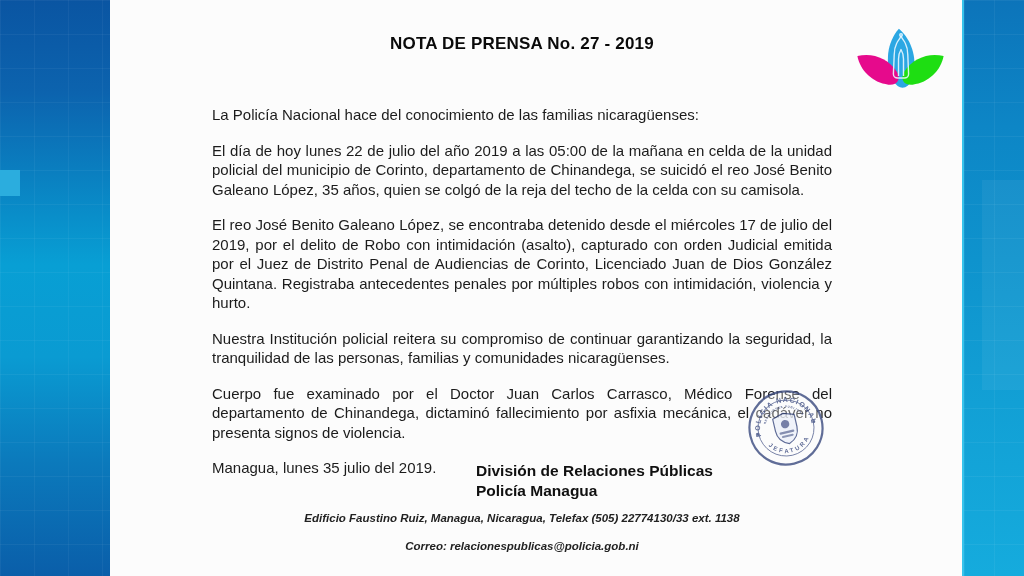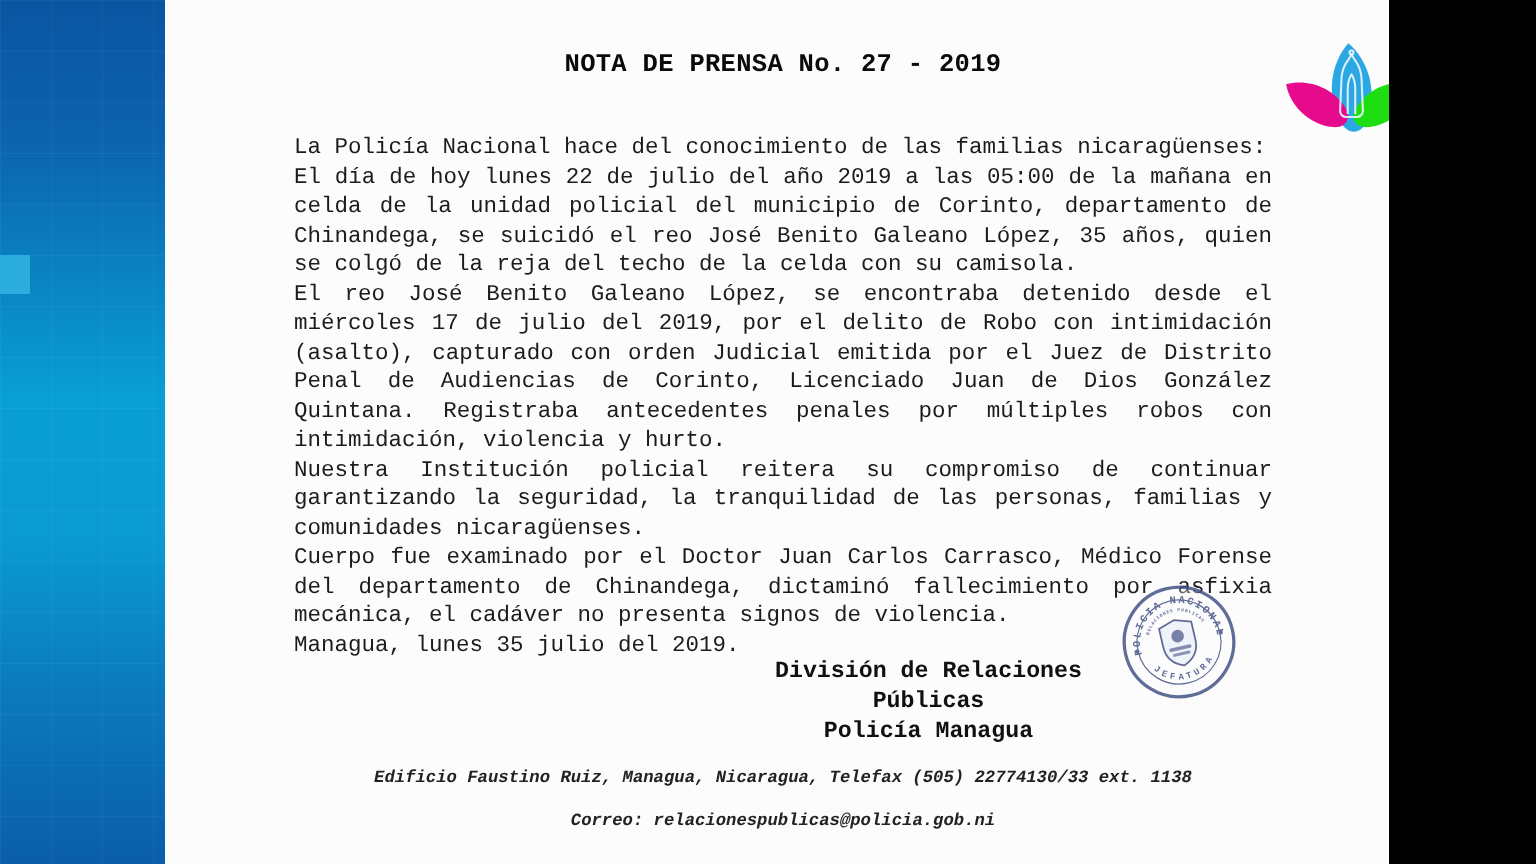--- a/index.html
+++ b/index.html
@@ -1,18 +1,18 @@
 <!DOCTYPE html>
 <html><head>
 <meta charset="utf-8">
 <style>
   html,body{margin:0;padding:0;background:#000;}
   .stage{
-    position:relative;width:926px;height:576px;overflow:hidden;
-    font-family:Liberation Mono, monospace;background:#0f766e;
+    position:relative;width:1024px;height:576px;overflow:hidden;
+    font-family:Liberation Sans, sans-serif;background:#0f766e;
   }
   
   .bar-left{
     position:absolute;left:0;top:0;width:110px;height:576px;
     background:
       repeating-linear-gradient(to bottom, rgba(255,255,255,.045) 0 1px, transparent 1px 34px),
       repeating-linear-gradient(to right, rgba(255,255,255,.045) 0 1px, transparent 1px 34px),
       linear-gradient(180deg,#0a55a2 0%,#0c63ae 16%,#0a7fc0 30%,#089fd4 46%,#0a9bd2 62%,#0b7abc 80%,#0a5ea9 100%);
     border-right:1px solid rgba(130,200,240,.55);
   }
@@ -36,23 +36,23 @@
     background:#fcfcfc;color:#1e1e1e;
   }
   .doc-title{
     position:absolute;left:86px;top:34px;width:652px;text-align:center;
     font-weight:bold;font-size:17px;color:#0a0a0a;letter-spacing:.2px;
   }
   .body-text{
     position:absolute;left:86px;top:89px;width:652px;
     font-size:15px;line-height:19.5px;color:#1c1c1c;
   }
-  .body-text p{margin:0;text-align:justify;}
+  .body-text p{margin:16px;text-align:justify;}
   .sig{
-    position:absolute;left:366px;top:437px;width:286px;text-align:center;
+    position:absolute;left:366px;top:461px;width:286px;
     font-weight:bold;font-size:15.5px;line-height:20px;color:#101010;
   }
   .seal{
     position:absolute;left:635px;top:388px;width:82px;height:80px;
     transform:rotate(-13deg);opacity:.82;
   }
   .footer{
     position:absolute;left:86px;top:508px;width:652px;text-align:center;color:#161616;
   }
   .footer .motto{font-weight:bold;font-size:16px;letter-spacing:.3px;}

